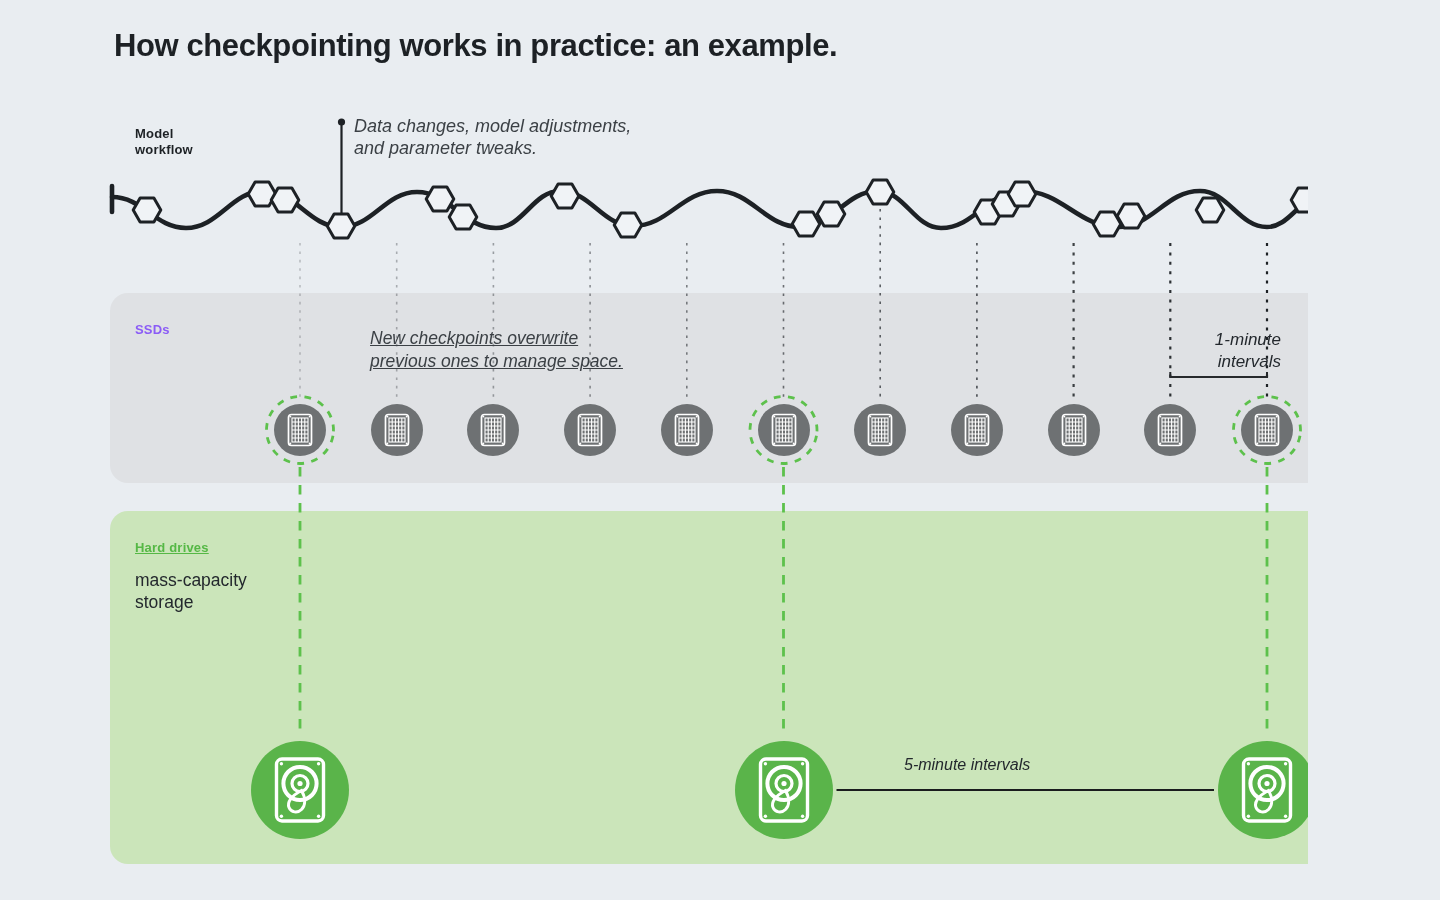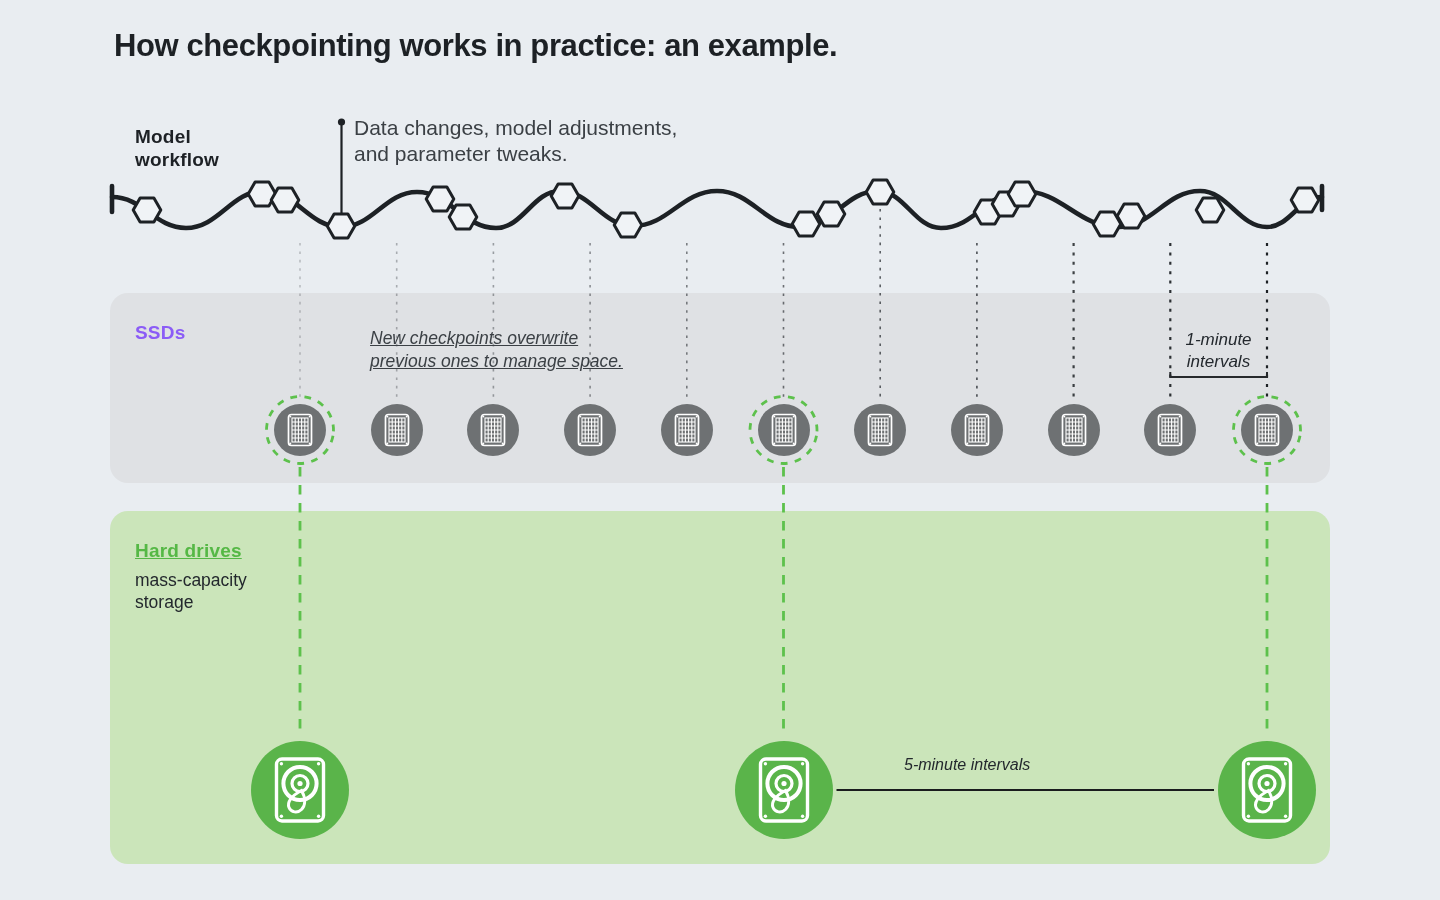--- a/index.html
+++ b/index.html
@@ -1,36 +1,36 @@
 <!DOCTYPE html>
 <html><head>
 <meta charset="utf-8">
 <style>
   html,body{margin:0;padding:0;background:#e9edf1;}
   .stage{
     position:relative;width:1308px;height:900px;background:#e9edf1;
-    font-family:"Liberation Sans",sans-serif;color:#1d2125;overflow:hidden;padding-left:38px;
+    font-family:"Liberation Sans",sans-serif;color:#1d2125;overflow:hidden;
   }
   .abs{position:absolute;}
   .preline{white-space:pre-line;}
   .page-title{
     left:114px;top:28px;font-size:31px;font-weight:700;letter-spacing:-0.4px;color:#1d2125;
   }
-  .section-label{font-size:19px;font-weight:700;line-height:1.2;letter-spacing:0.2px;}
+  .section-label{font-size:13px;font-weight:700;line-height:1.2;letter-spacing:0.2px;}
   .section-sublabel{font-size:17.5px;line-height:1.28;color:#23282d;}
   .note{font-size:17.5px;font-style:italic;line-height:1.3;color:#3b4045;}
-  .annotation-text{left:354px;top:115px;font-size:21px;line-height:1.24;color:#3b4045;}
+  .annotation-text{left:354px;top:115px;font-size:18px;font-style:italic;line-height:1.24;color:#3b4045;}
   .model-label{left:135px;top:126px;color:#1d2125;}
   .band{position:absolute;left:110px;width:1220px;border-radius:18px;}
   .ssd-band{top:293px;height:190px;background:#dfe1e4;}
   .hdd-band{top:511px;height:353px;background:#cbe5ba;}
   .ssd-label{left:135px;top:322px;color:#8b5cf6;}
   .ssd-sublabel{left:135px;top:351px;}
   .ssd-note{left:370px;top:327px;text-decoration:underline;}
-  .interval-1min{left:1156px;top:329px;width:125px;text-align:center;font-size:17px;font-style:italic;line-height:1.32;color:#23282d;}
+  .interval-1min{left:1156px;top:329px;width:125px;text-align:right;font-size:17px;font-style:italic;line-height:1.32;color:#23282d;}
   .hdd-label{left:135px;top:540px;color:#55b845;text-decoration:underline;}
   .hdd-sublabel{left:135px;top:569px;}
   .hdd-note{left:372px;top:770px;}
   .interval-5min{left:904px;top:756px;width:240px;text-align:left;font-size:16px;font-style:italic;color:#23282d;}
   .icon{position:absolute;}
   .icon svg{display:block;}
   #overlay{position:absolute;left:0;top:0;pointer-events:none;}
   .layer-icons{position:absolute;left:0;top:0;width:100%;height:100%;}
   .txt{position:absolute;}
 </style>

